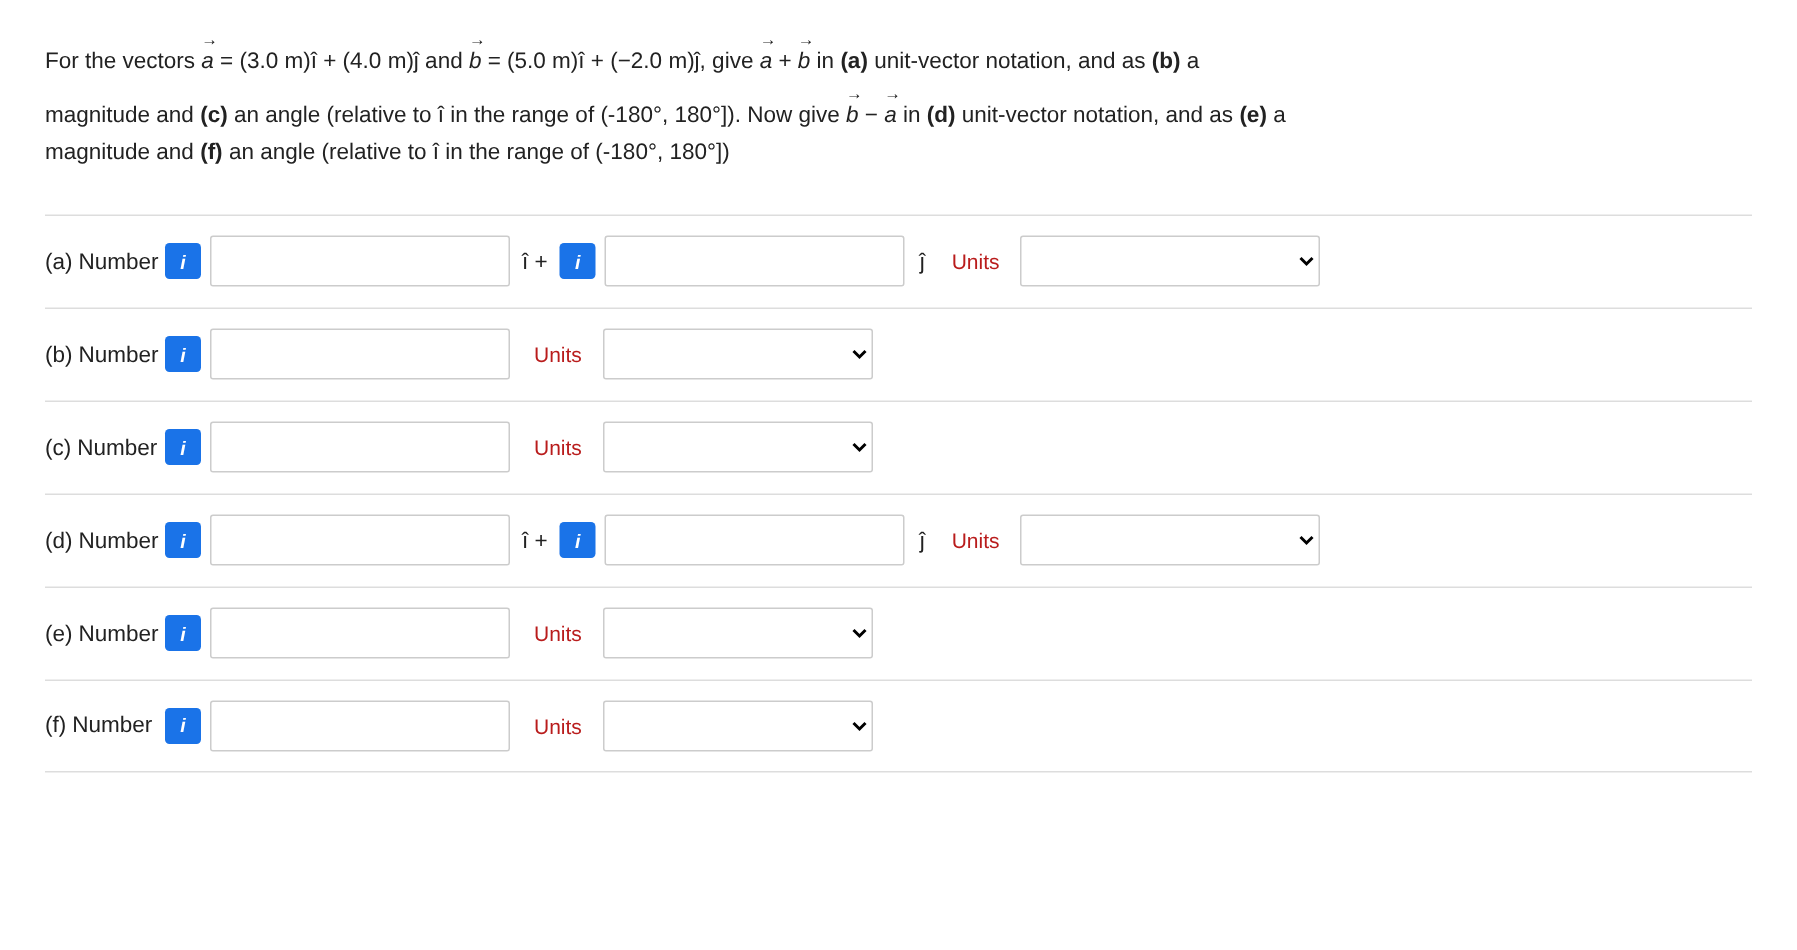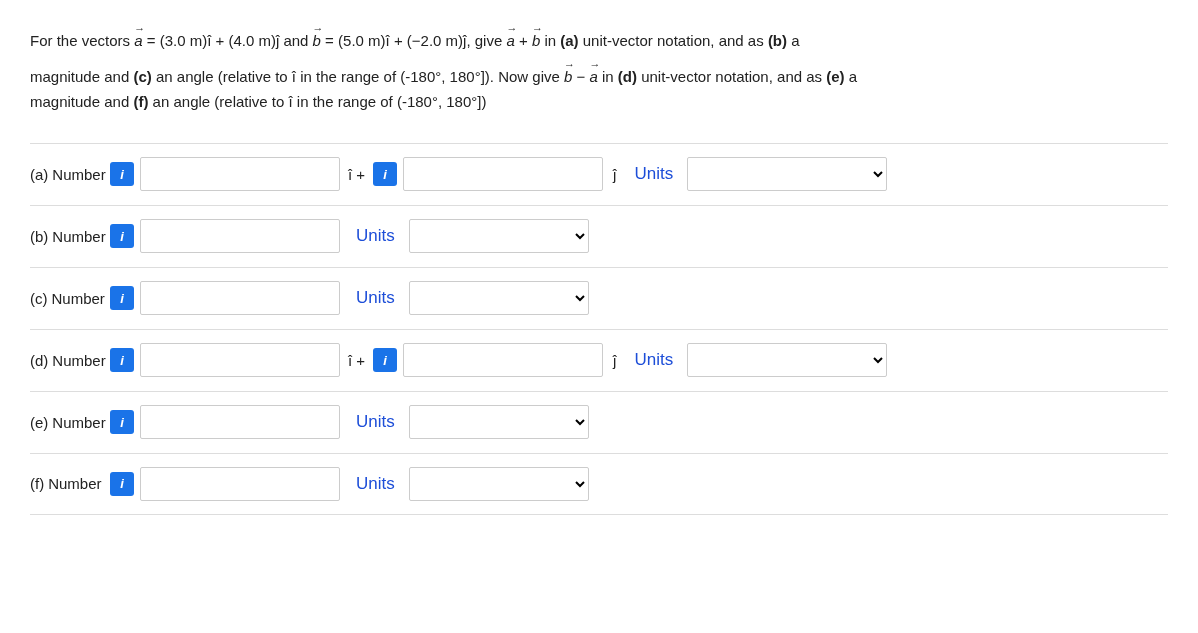--- a/index.html
+++ b/index.html
@@ -106,22 +106,22 @@
       width: 180px;
     }
 
     .separator {
       margin: 0 8px;
       font-size: 15px;
     }
 
     .units-label {
       margin: 0 8px;
-      font-size: 17px;
-      color: #1d4ed8;
+      font-size: 14px;
+      color: #b91c1c;
       text-align: right;
     }
 
     .j-hat {
       margin: 0 6px;
       font-size: 15px;
     }
 
     .row-content {
       display: flex;

